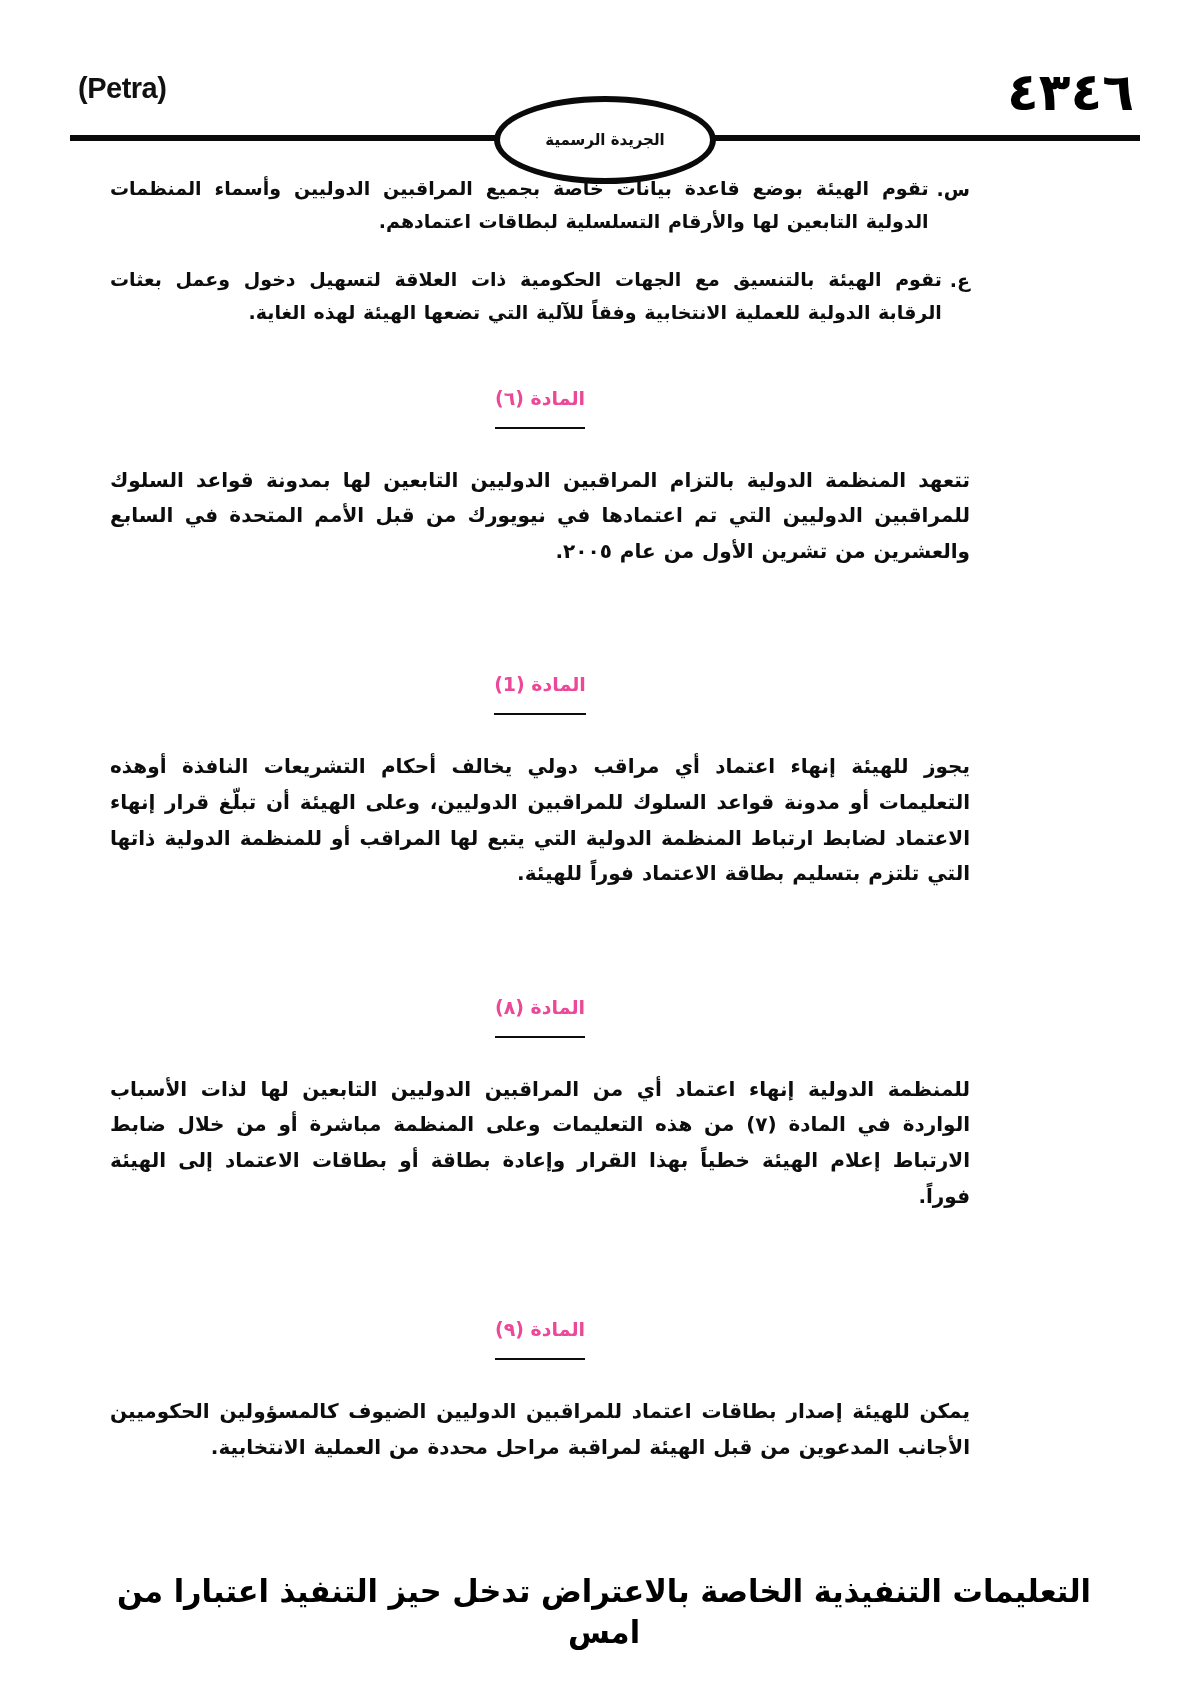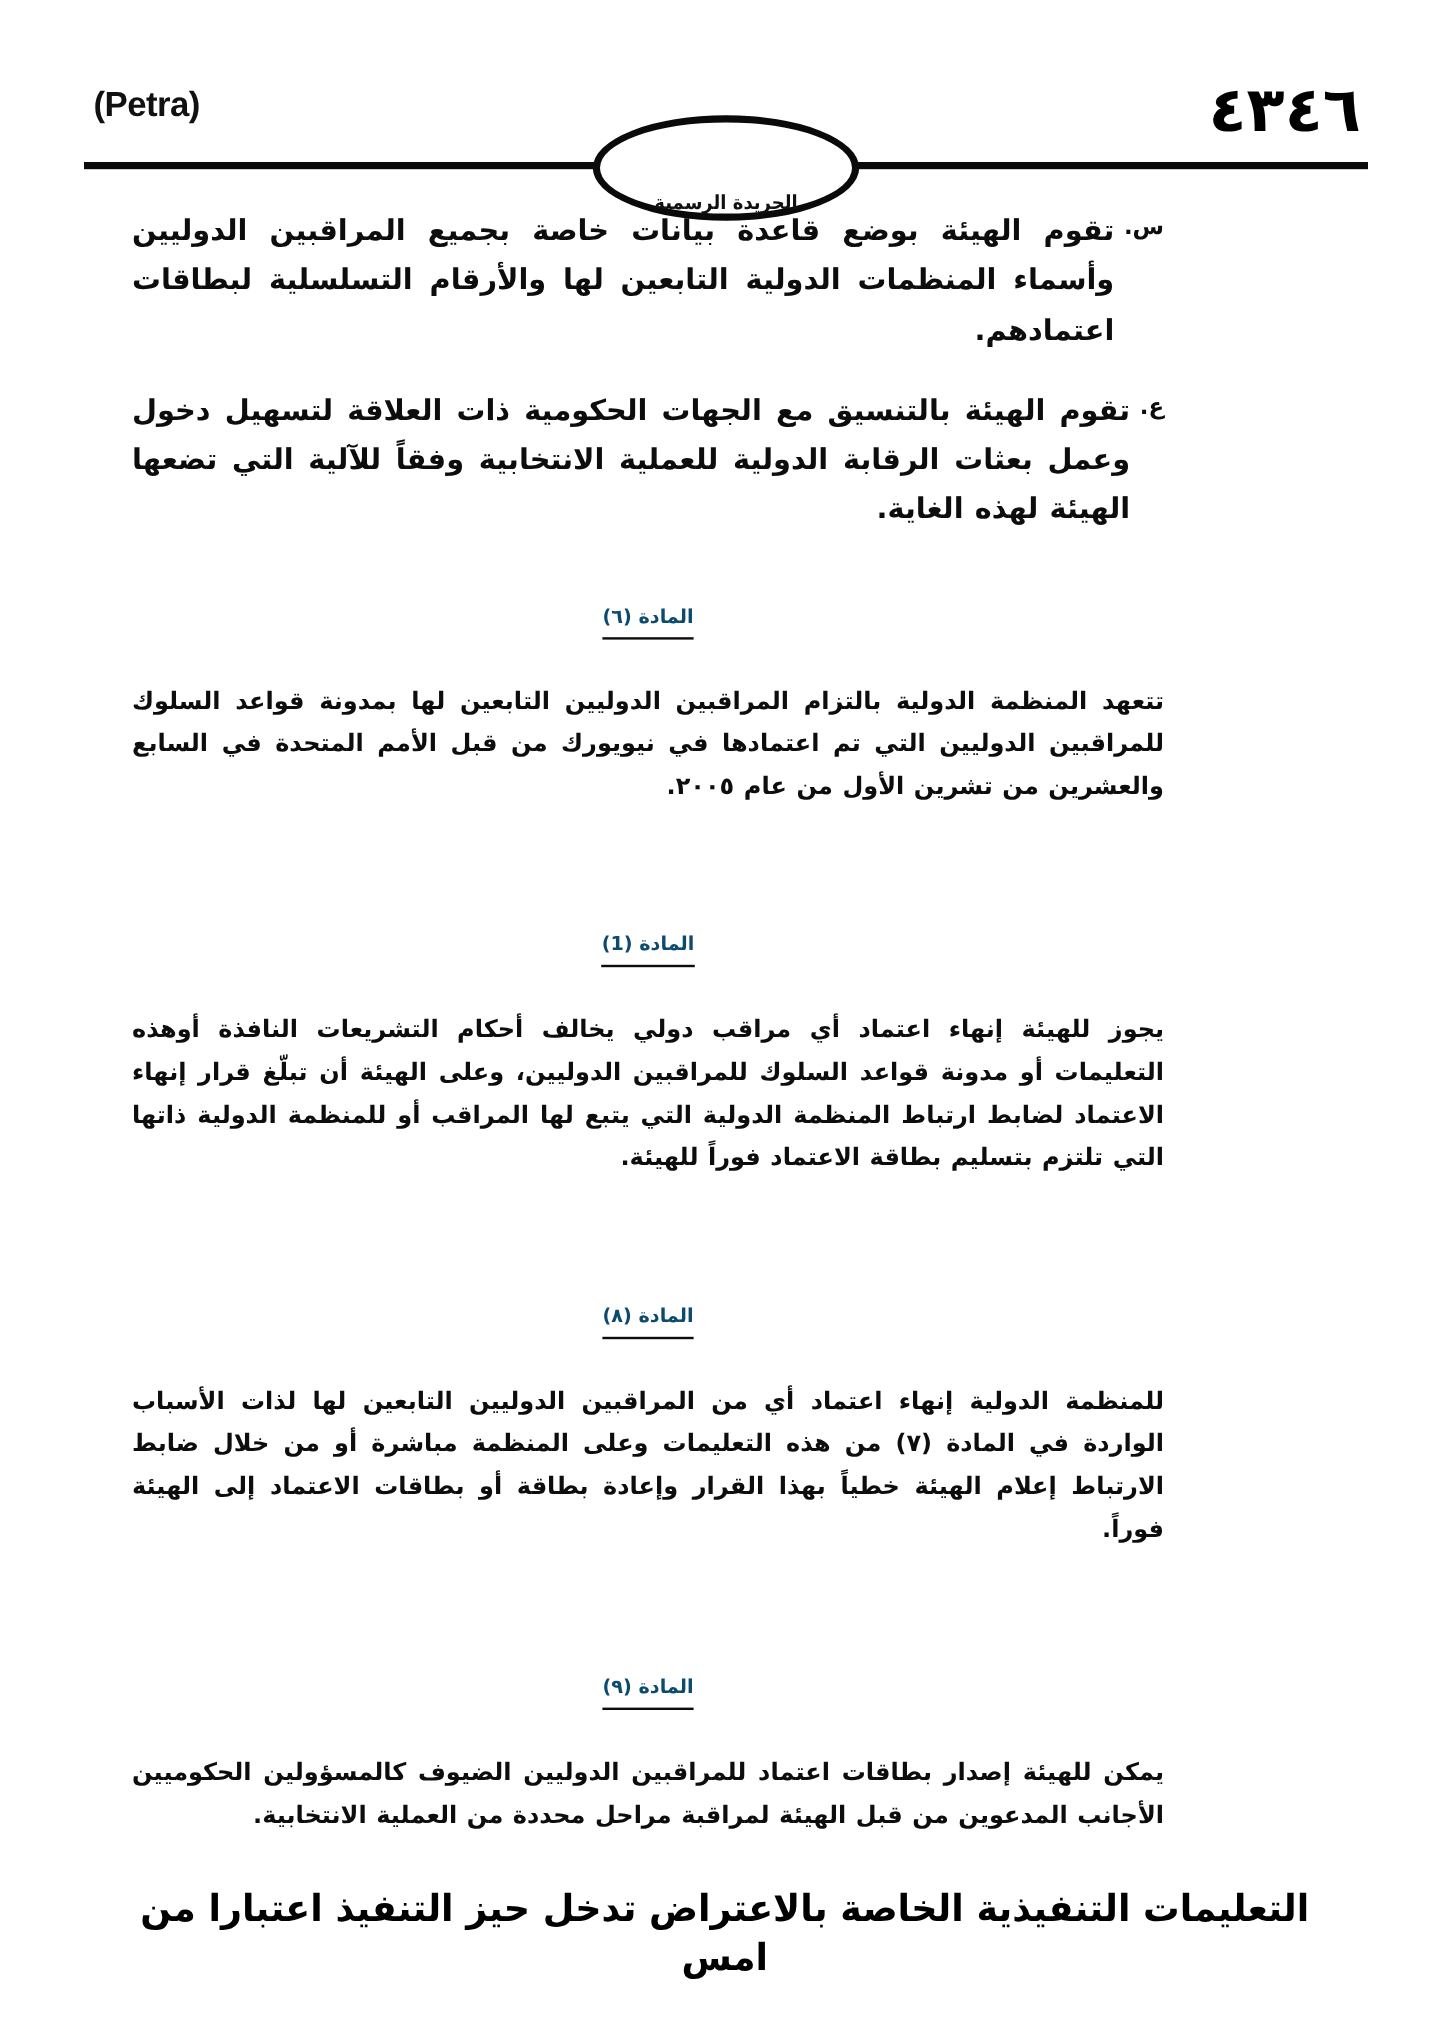--- a/index.html
+++ b/index.html
@@ -76,21 +76,21 @@
     position: absolute;
     left: 50%;
     top: -36px;
     transform: translateX(-50%);
     width: 210px;
     height: 76px;
     border: 6px solid #0a0a0a;
     border-radius: 50%;
     background: #ffffff;
     display: flex;
-    align-items: flex-end;
+    align-items: center;
     justify-content: center;
   }
   .gazette-ellipse span {
     direction: rtl;
     font-size: 15px;
     font-weight: bold;
     color: #111111;
     letter-spacing: 0.5px;
     transform: scaleY(1.08);
   }
@@ -115,41 +115,41 @@
   .para-marker {
     flex: 0 0 auto;
     font-size: 19px;
     font-weight: bold;
     color: #0d0d0d;
     white-space: nowrap;
     padding-top: 1px;
   }
   .para-text {
     flex: 1 1 auto;
-    font-size: 24px;
+    font-size: 19px;
     font-weight: bold;
     color: #0d0d0d;
     text-align: justify;
     text-align-last: right;
     word-spacing: 1px;
   }
 
   .article-block { margin-top: 58px; }
 
   .article-heading {
     text-align: center;
     margin-bottom: 34px;
   }
   .article-heading span {
     display: inline-block;
-    font-size: 16px;
-    font-weight: bold;
-    color: #0c4a6e;
+    font-size: 19px;
+    font-weight: bold;
+    color: #ec4899;
     border-bottom: 2px solid #0d0d0d;
-    padding-bottom: 8px;
+    padding-bottom: 18px;
   }
 
   .article-body {
     font-size: 20px;
     font-weight: bold;
     color: #0d0d0d;
     line-height: 1.78;
     text-align: justify;
     text-align-last: right;
     word-spacing: 1px;

